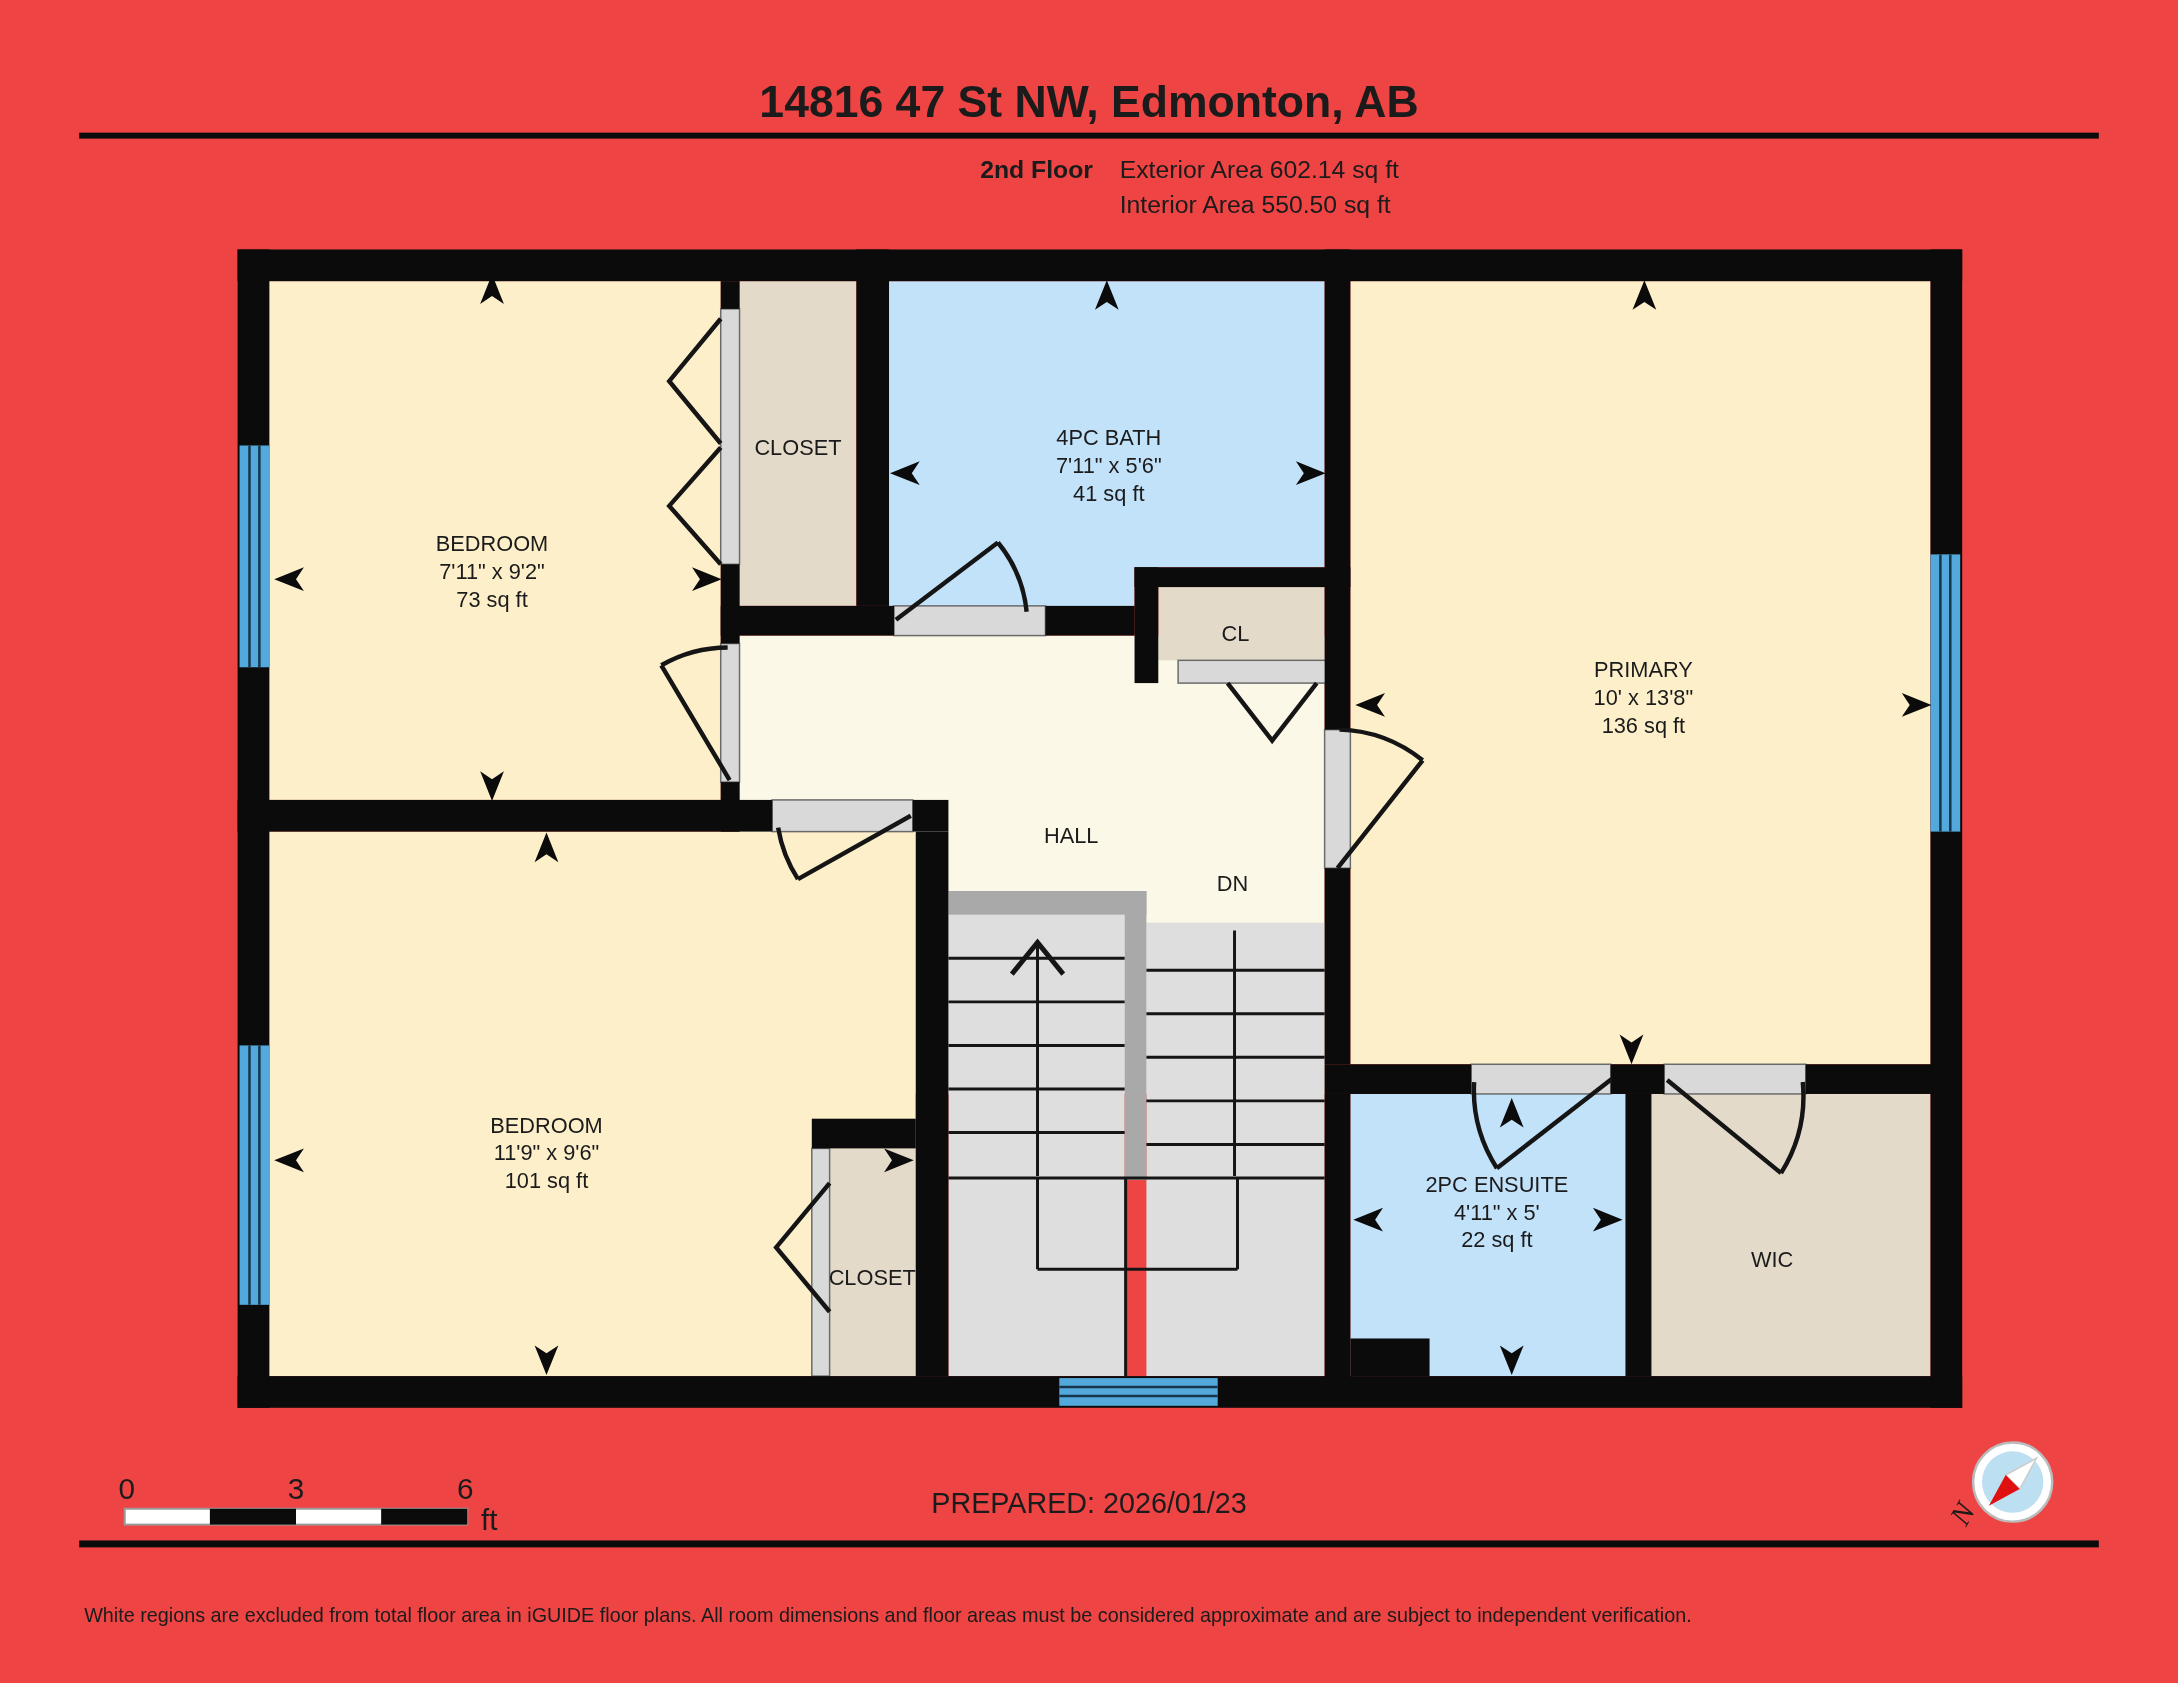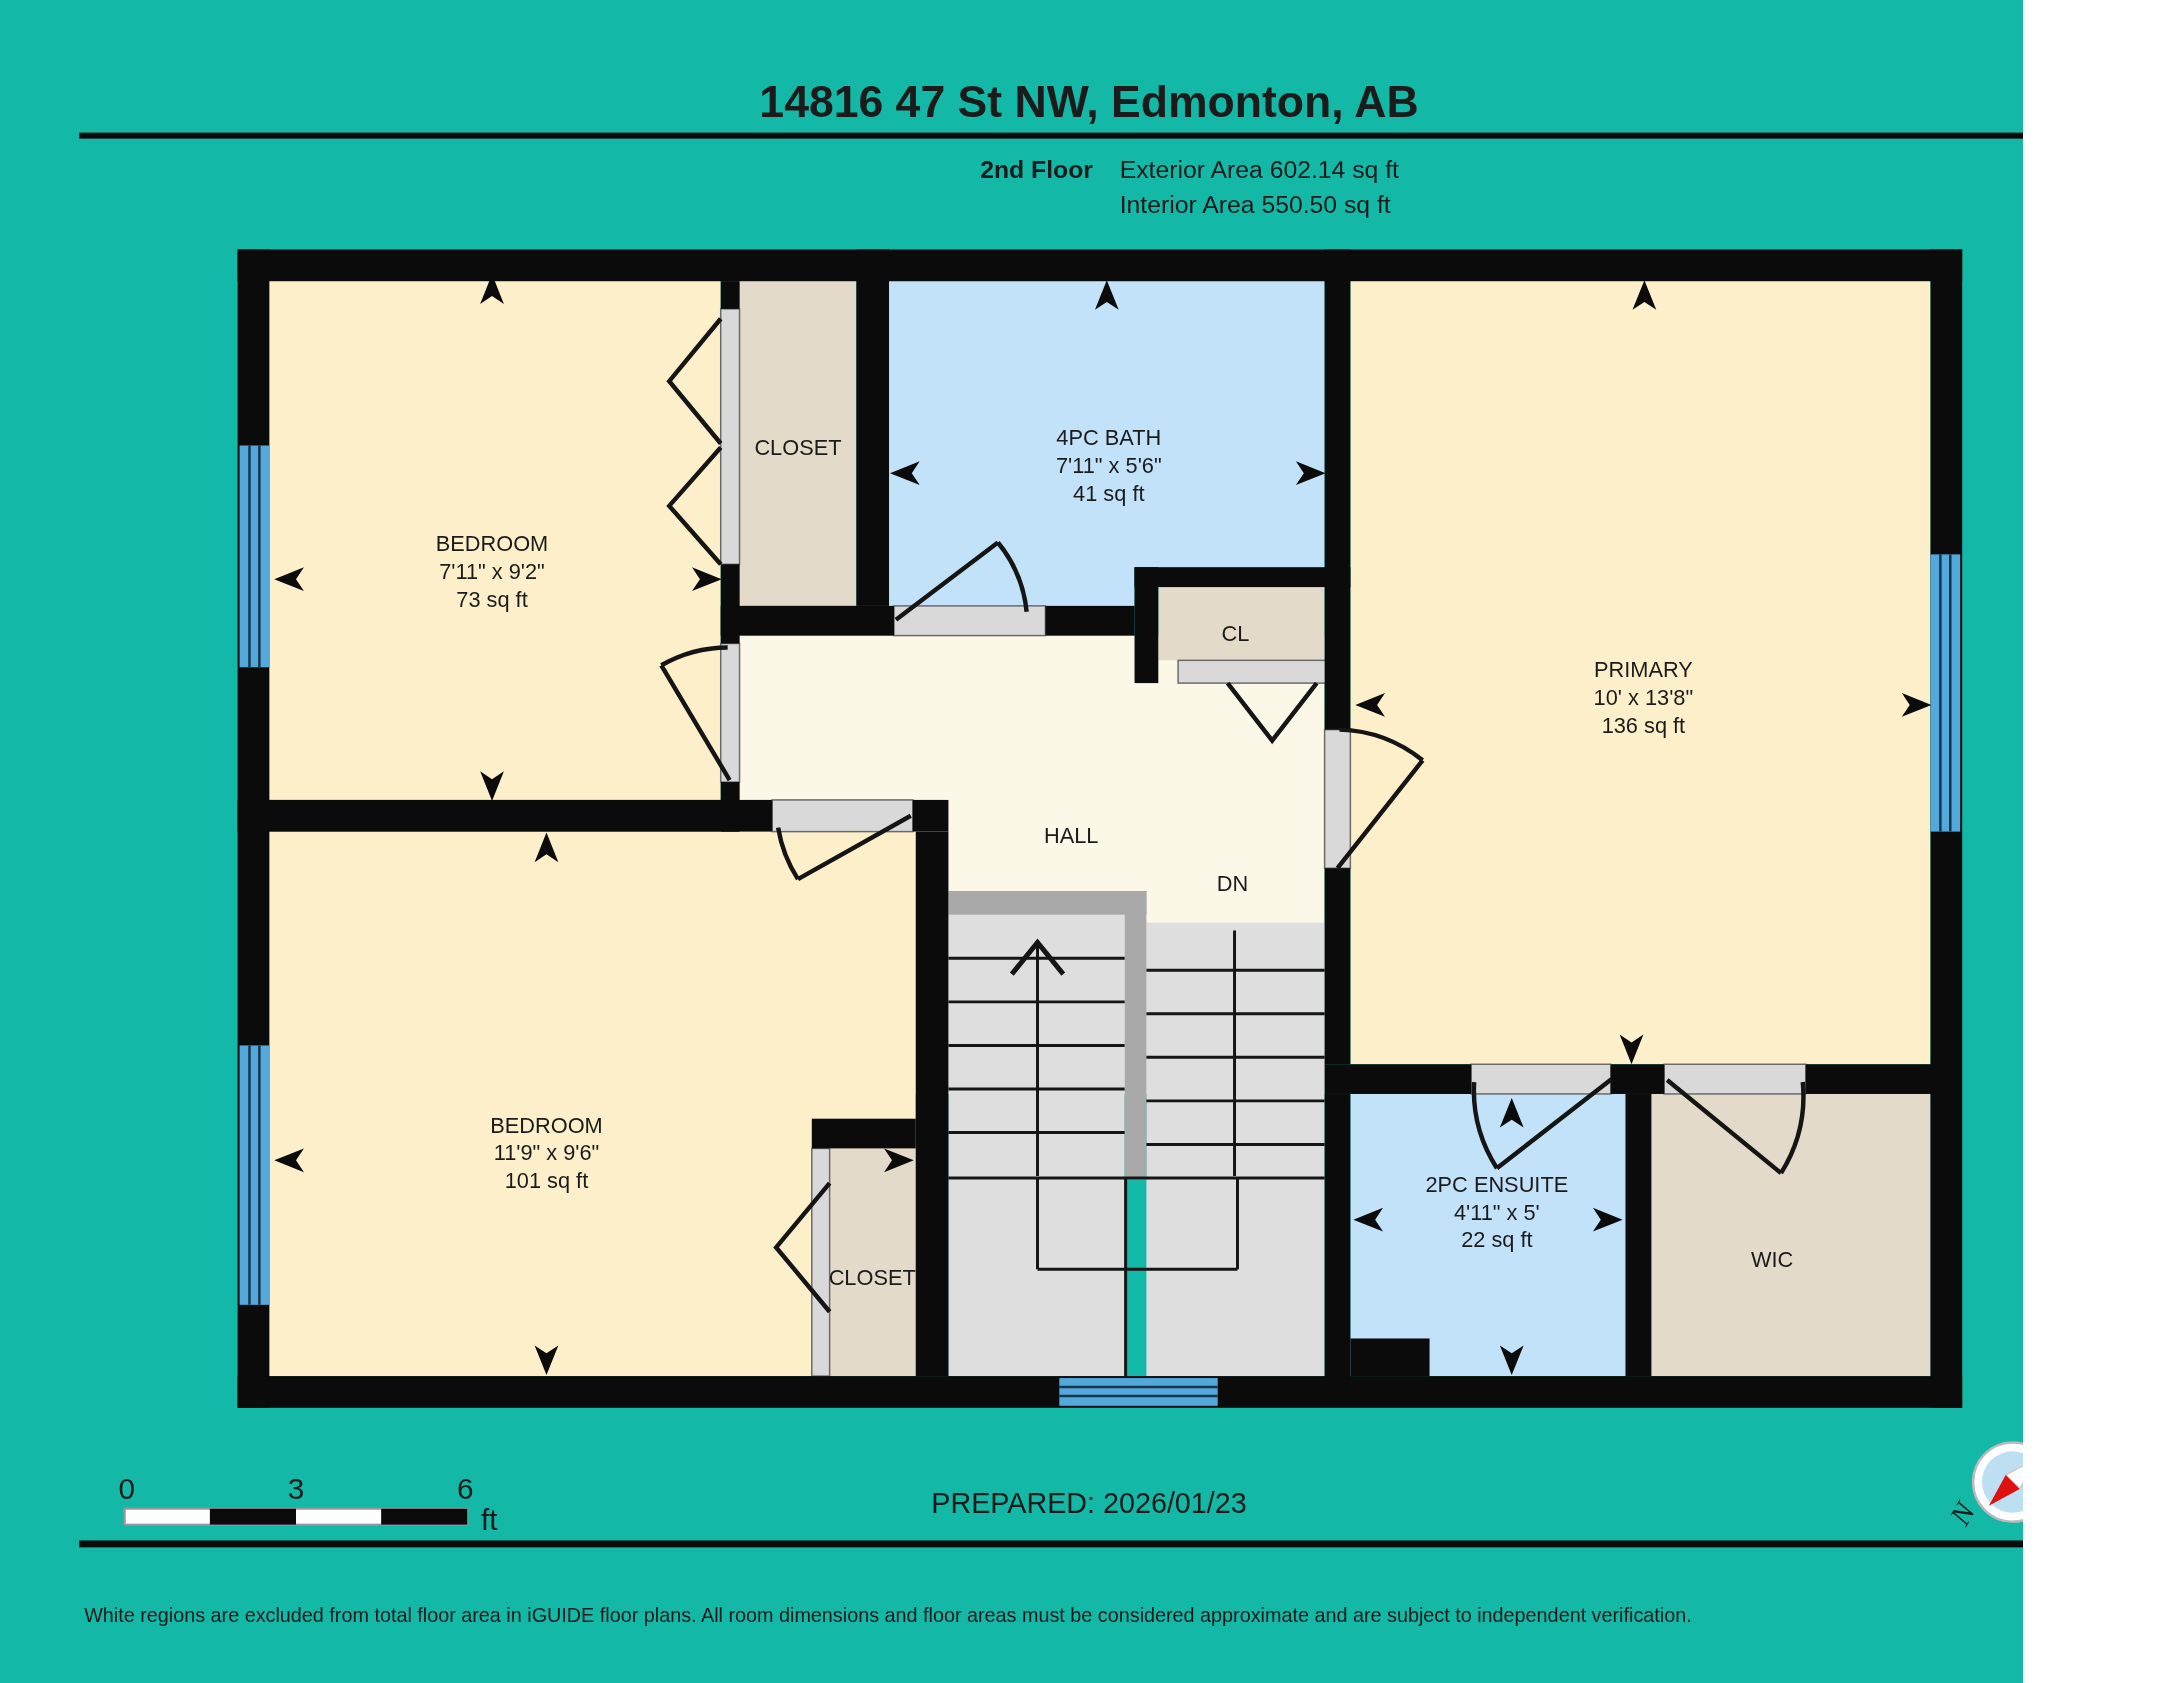--- a/index.html
+++ b/index.html
@@ -1,16 +1,16 @@
 <!DOCTYPE html>
 <html><head>
 <meta charset="utf-8">
 <style>
   html,body{margin:0;padding:0;background:#fff;}
-  .page{position:relative;width:2023px;height:1683px;background:#14b8a6;overflow:hidden;}
+  .page{position:relative;width:2178px;height:1683px;background:#ef4444;overflow:hidden;}
   svg{display:block;}
   text{font-family:"Liberation Sans",sans-serif;fill:#1b1b1b;}
   .t-title{font-size:45px;font-weight:bold;}
   .t-subb{font-size:25px;font-weight:bold;}
   .t-sub{font-size:25px;}
   .t-room{font-size:22px;}
   .t-scale{font-size:30px;}
   .t-prep{font-size:29px;}
   .t-foot{font-size:20px;}
   .t-north{font-size:30px;font-style:italic;font-family:"Liberation Serif",serif;}

